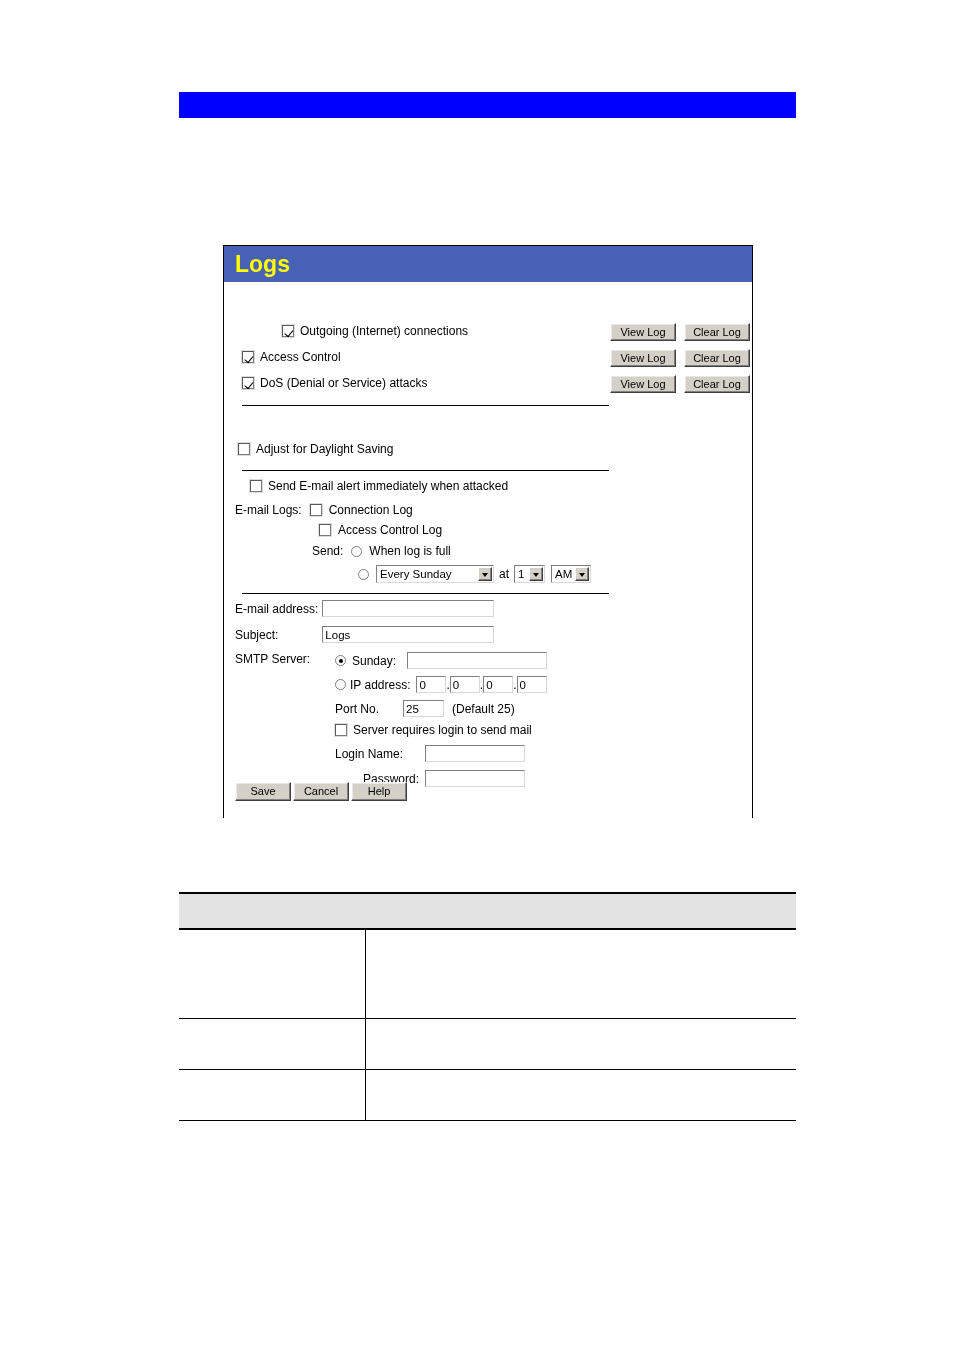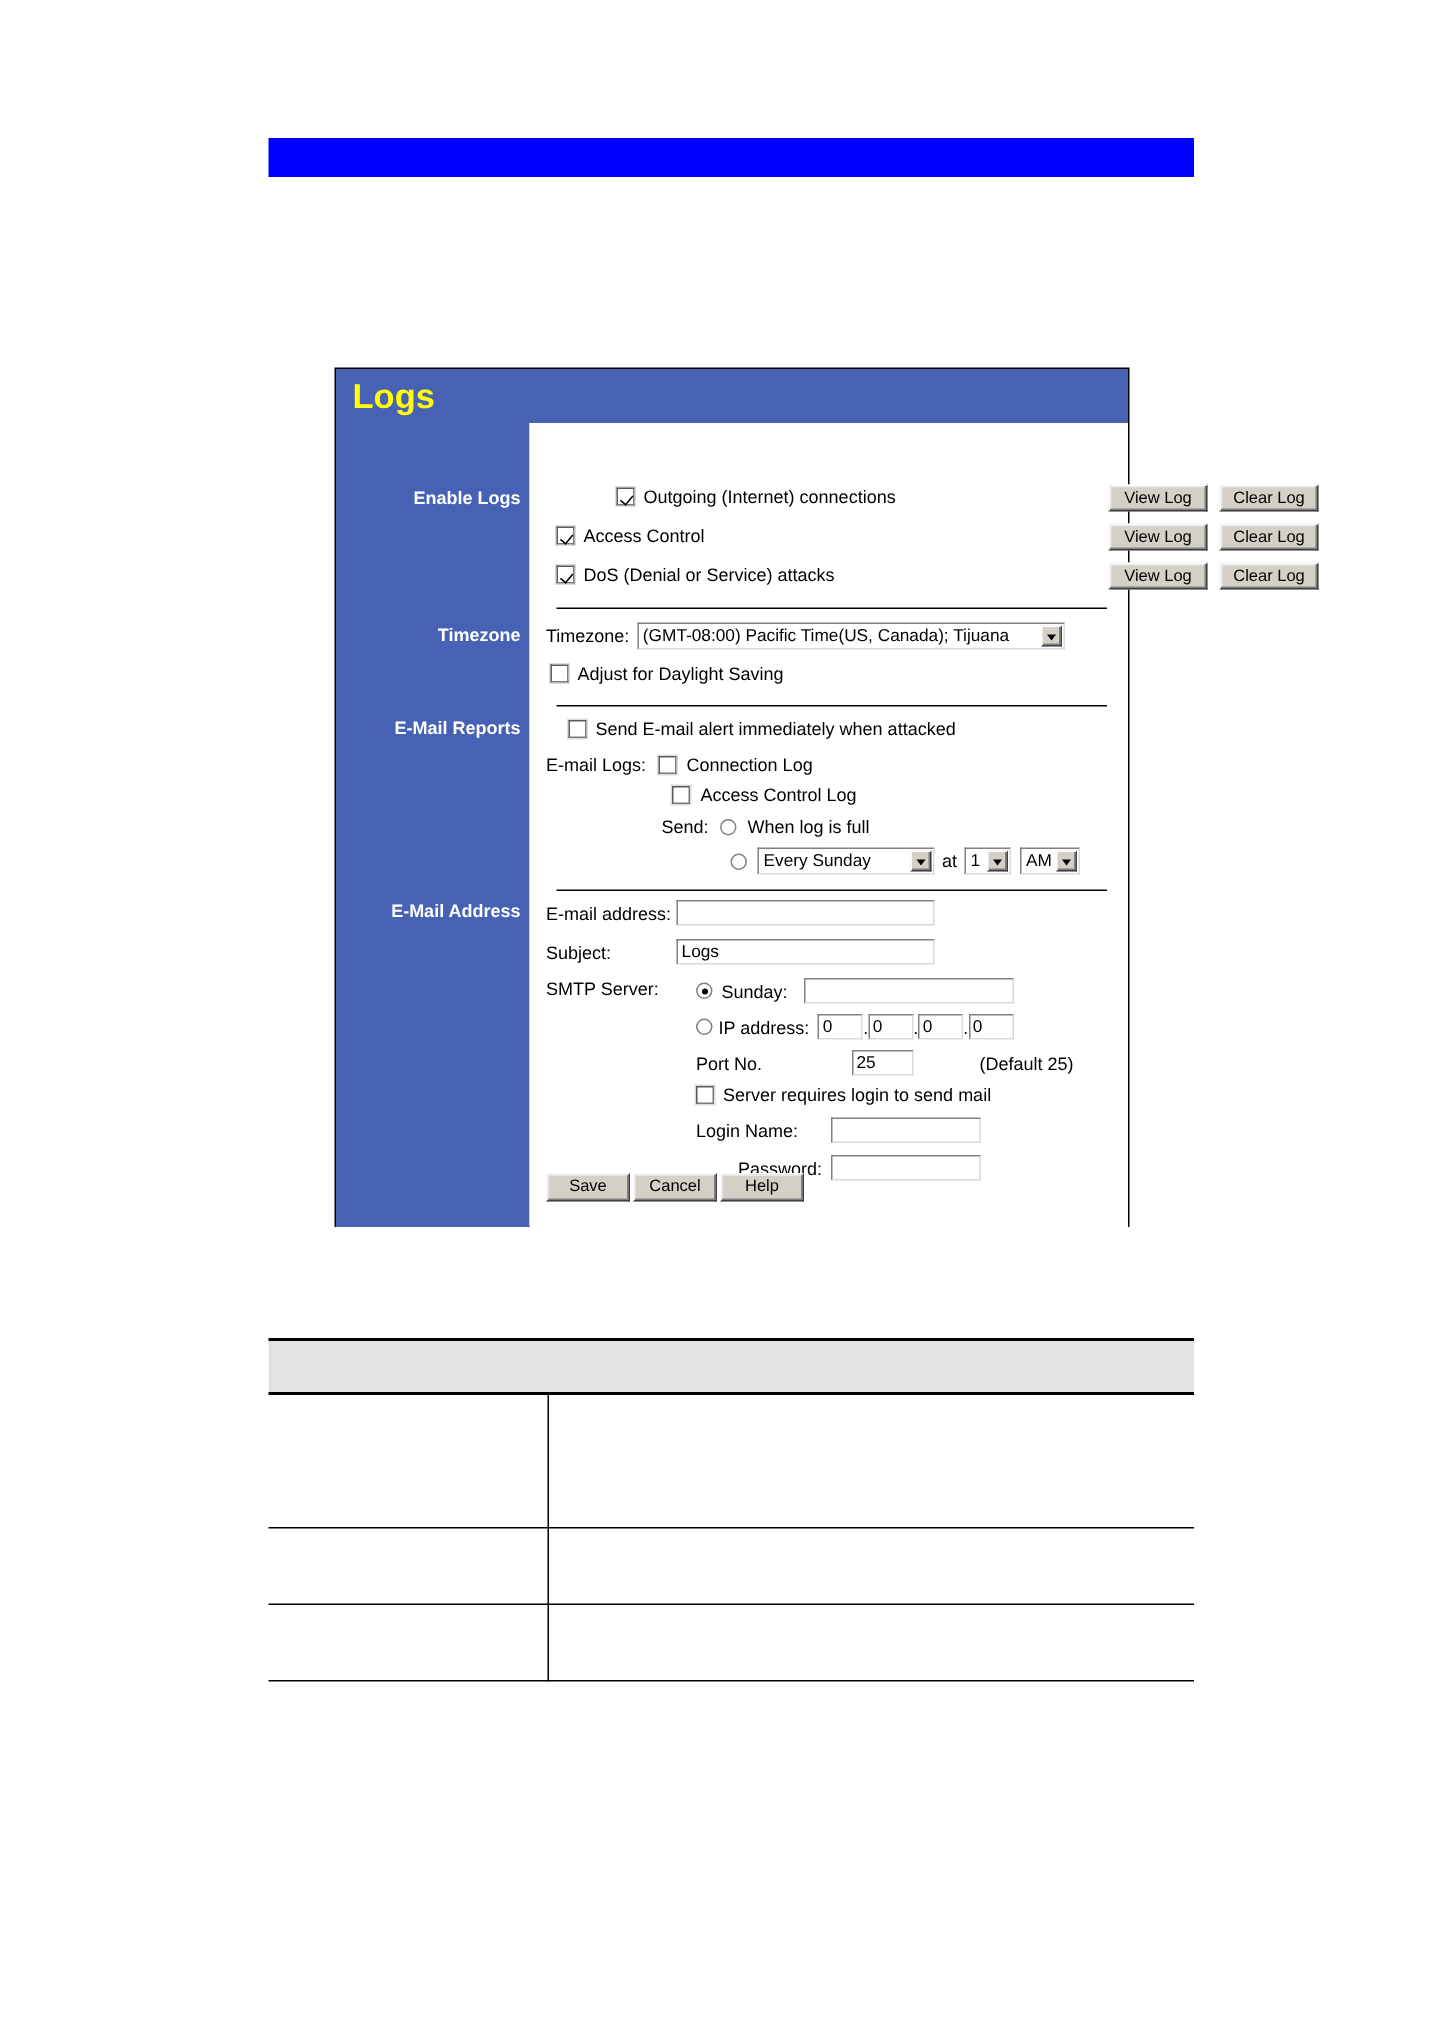--- a/index.html
+++ b/index.html
@@ -270,26 +270,20 @@
 <div class="top-banner">
   <span></span>
 </div>
 
 <div class="panel">
 
   <div class="panel-title">Logs</div>
 
   <div class="panel-body">
 
-    <div class="side-col">
-      <div class="side-label sl-enable">Enable Logs</div>
-      <div class="side-label sl-timezone">Timezone</div>
-      <div class="side-label sl-email-r">E-Mail Reports</div>
-      <div class="side-label sl-email-a">E-Mail Address</div>
-    </div>
 
     <div class="main-col">
 
       <div class="m row log-row" style="top:42px;padding-left:40px;">
         <span class="cb checked"></span>
         <span class="lbl">Outgoing (Internet) connections</span>
       </div>
       <div class="log-btns" style="left:386px; top:41px;">
         <button class="btn log">View Log</button>
         <button class="btn log">Clear Log</button>
@@ -308,27 +302,20 @@
         <span class="cb checked"></span>
         <span class="lbl">DoS (Denial or Service) attacks</span>
       </div>
       <div class="log-btns" style="left:386px; top:93px;">
         <button class="btn log">View Log</button>
         <button class="btn log">Clear Log</button>
       </div>
 
       <div class="hr-line" style="top:123px;"></div>
 
-      <div class="m row" style="left:11px; top:133px;">
-        <span class="lbl">Timezone:</span>
-        <span class="sel" style="width:285px; margin-left:5px;">
-          <span class="sel-val">(GMT-08:00) Pacific Time(US, Canada); Tijuana</span>
-          <span class="arrow"></span>
-        </span>
-      </div>
 
       <div class="m row" style="left:14px; top:160px;">
         <span class="cb"></span>
         <span class="lbl" style="margin-left:6px;">Adjust for Daylight Saving</span>
       </div>
 
       <div class="hr-line" style="top:188px;"></div>
 
       <div class="m row" style="left:26px; top:197px;">
         <span class="cb"></span>
@@ -396,21 +383,21 @@
         <span class="lbl" style="margin-left:4px;">IP address:</span>
         <span class="tf" style="width:30px; margin-left:6px;">0</span>
         <span class="lbl">.</span>
         <span class="tf" style="width:30px;">0</span>
         <span class="lbl">.</span>
         <span class="tf" style="width:30px;">0</span>
         <span class="lbl">.</span>
         <span class="tf" style="width:30px;">0</span>
       </div>
 
-      <div class="m row" style="left:111px; top:418px;gap:36px;">
+      <div class="m row" style="left:111px; top:418px;">
         <span class="lbl">Port No.</span>
         <span class="tf" style="width:41px; margin-left:24px;">25</span>
         <span class="lbl" style="margin-left:8px;">(Default  25)</span>
       </div>
 
       <div class="m row" style="left:111px; top:441px;">
         <span class="cb"></span>
         <span class="lbl" style="margin-left:6px;">Server requires login to send mail</span>
       </div>
 

